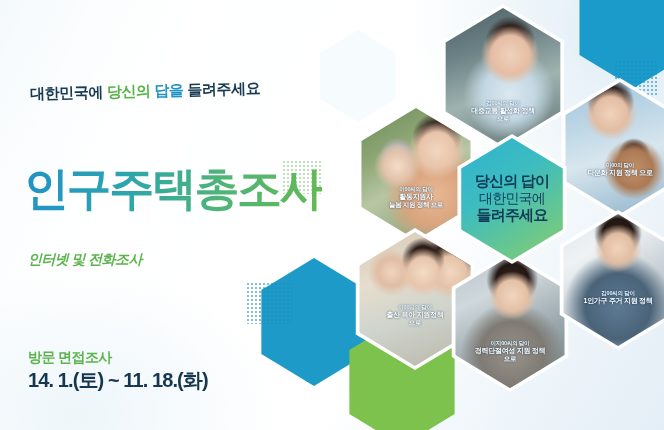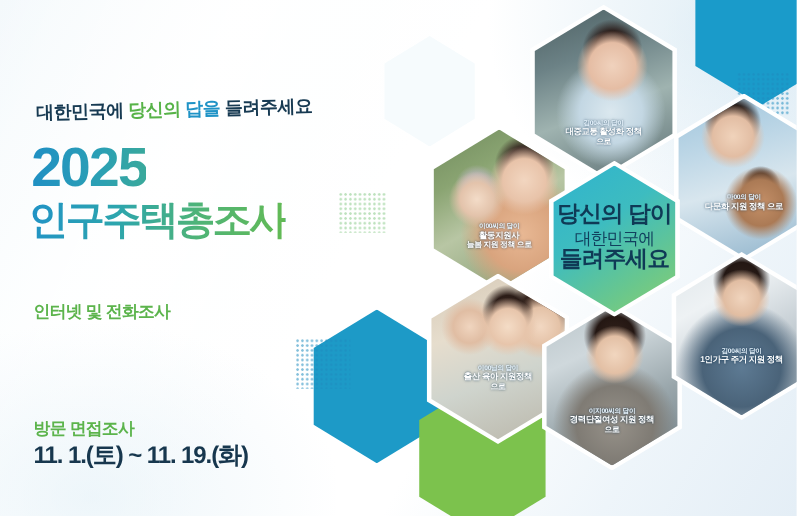--- a/index.html
+++ b/index.html
@@ -97,34 +97,34 @@
     -webkit-background-clip: text;
     background-clip: text;
     color: transparent;
     -webkit-text-fill-color: transparent;
   }
 
   .maintitle {
     position: absolute;
     left: 24px;
     top: 166px;
-    font-size: 33px;
+    font-size: 45px;
     font-weight: bold;
     letter-spacing: -2.4px;
     line-height: 1.02;
     white-space: nowrap;
     background: linear-gradient(96deg, #2092c6 0%, #2ca5ae 34%, #4fb477 66%, #63ba53 100%);
     -webkit-background-clip: text;
     background-clip: text;
     color: transparent;
     -webkit-text-fill-color: transparent;
   }
 
   .sched { position: absolute; left: 28px; }
-  .sched.s1 { top: 250px; }
+  .sched.s1 { top: 250px; font-style: italic; }
   .sched.s2 { top: 318px; margin-top: 30px; }
   .sched-label {
     font-size: 14px;
     font-weight: bold;
     color: #5cb44c;
     letter-spacing: -0.6px;
     line-height: 1.35;
   }
   .sched-dates {
     font-size: 20px;
@@ -162,21 +162,21 @@
     justify-content: center;
   }
   .msg-inner {
     text-align: center;
     line-height: 1.16;
     letter-spacing: -0.8px;
     padding-bottom: 2px;
   }
   .msg-strong {
     display: block;
-    font-size: 19px;
+    font-size: 15px;
     font-weight: bold;
     color: #0f3a56;
   }
   .msg-light {
     display: block;
     font-size: 14px;
     font-weight: normal;
     color: #11405e;
   }
 
@@ -380,26 +380,25 @@
       <span class="msg-strong">당신의 답이</span>
       <span class="msg-light">대한민국에</span>
       <span class="msg-strong">들려주세요</span>
     </div>
   </div>
 
   <div class="tagline">
     <span class="t-dark">대한민국에 </span><span class="t-green">당신의 </span><span class="t-blue">답을 </span><span class="t-dark">들려주세요</span>
   </div>
 
-  <div class="year">2025</div>
 
   <div class="maintitle">인구주택총조사</div>
 
   <div class="sched s1">
     <div class="sched-label">인터넷 및 전화조사</div>
   </div>
 
   <div class="sched s2">
     <div class="sched-label">방문 면접조사</div>
-    <div class="sched-dates">11. 1.(토) ~ 11. 19.(화)</div>
+    <div class="sched-dates">14. 1.(토) ~ 11. 18.(화)</div>
   </div>
 
 </div>
 
 </body></html>

